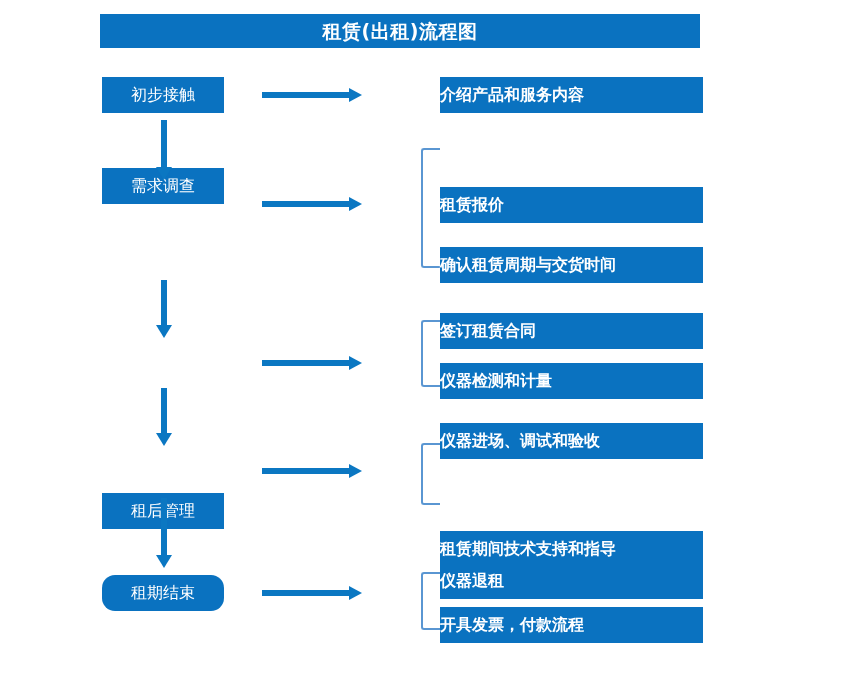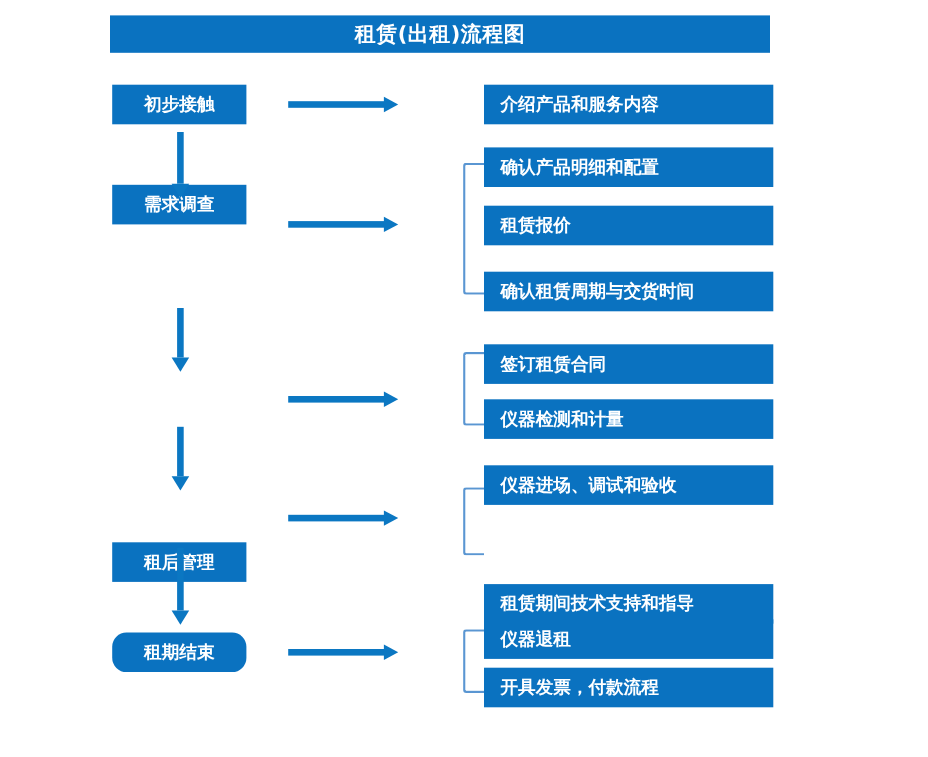--- a/index.html
+++ b/index.html
@@ -51,40 +51,40 @@
     width: 122px;
     height: 36px;
     background: #0A72C0;
     display: flex;
     align-items: center;
     justify-content: center;
   }
   .stage-box .box-text {
     color: #ffffff;
     font-size: 16px;
-    font-weight: bold;
+    font-weight: normal;
     line-height: 1;
   }
 
   
   .detail-box {
     position: absolute;
     left: 440px;
     width: 263px;
     height: 36px;
     background: #0A72C0;
     display: flex;
     align-items: center;
   }
   .detail-box .box-text {
     color: #ffffff;
     font-size: 16px;
     font-weight: bold;
     line-height: 1;
-    padding-left: 15px;
+    padding-left: 0;
   }
 
   
   .arrow-right {
     position: absolute;
     left: 262px;
     width: 100px;
     height: 14px;
   }
   .arrow-right .shaft {
@@ -205,23 +205,20 @@
   </div>
 
   <div class="group-bracket" style="top:148px; height:120px;"></div>
   <div class="group-bracket" style="top:320px; height:67px;"></div>
   <div class="group-bracket" style="top:443px; height:62px;"></div>
   <div class="group-bracket" style="top:572px; height:58px;"></div>
 
   <div class="detail-box" style="top:77px;">
     <span class="box-text">介绍产品和服务内容</span>
   </div>
-  <div class="detail-box" style="top:134px;">
-    <span class="box-text">确认产品明细和配置</span>
-  </div>
   <div class="detail-box" style="top:187px;">
     <span class="box-text">租赁报价</span>
   </div>
   <div class="detail-box" style="top:313px;">
     <span class="box-text">签订租赁合同</span>
   </div>
   <div class="detail-box" style="top:247px;">
     <span class="box-text">确认租赁周期与交货时间</span>
   </div>
   <div class="detail-box" style="top:363px;">

